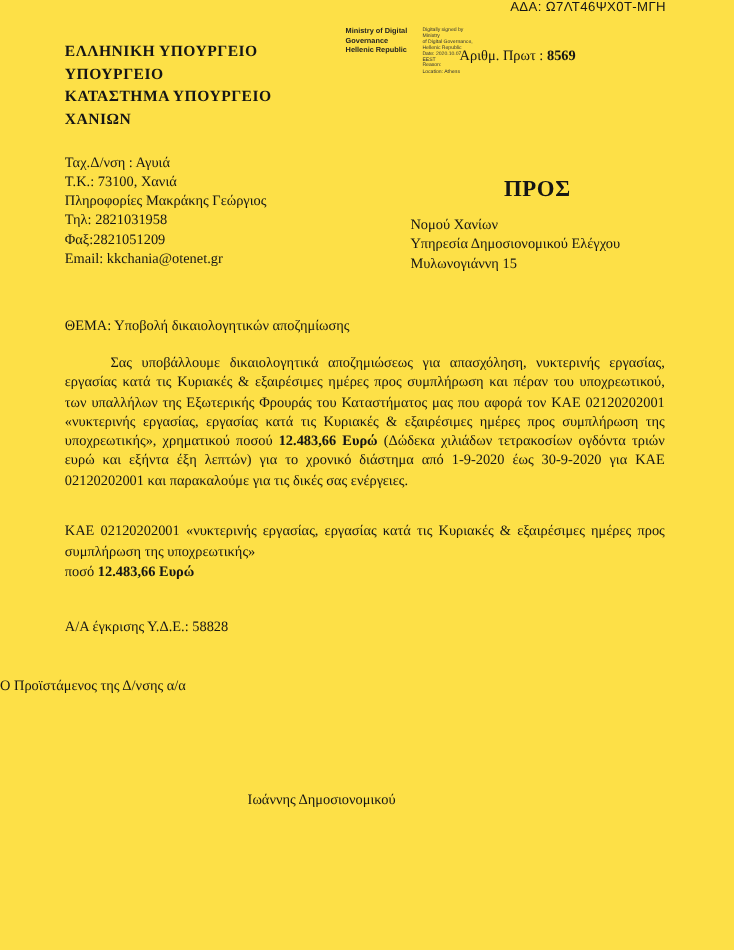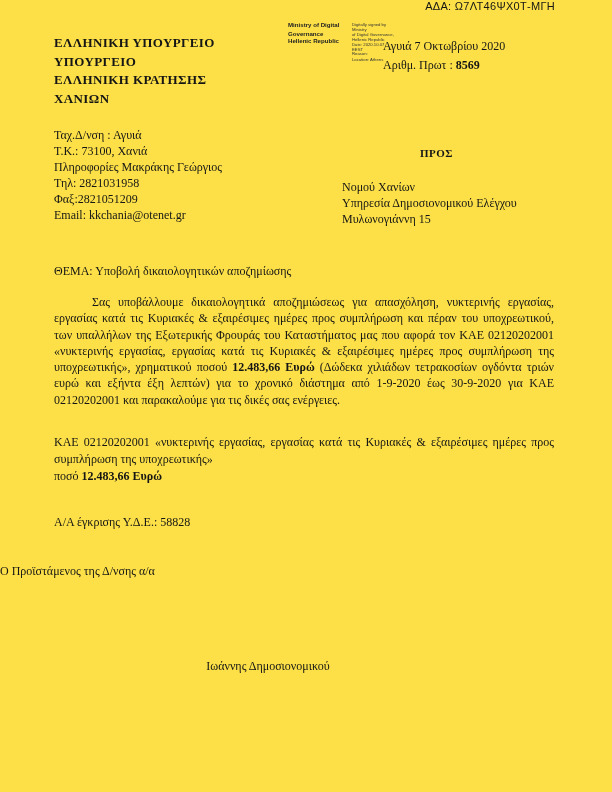--- a/index.html
+++ b/index.html
@@ -11,41 +11,41 @@
   .agency{left:54px;top:34px;font-weight:bold;font-size:13px;line-height:18.6px;letter-spacing:.4px;}
   .stamp{left:288px;top:22px;display:flex;gap:4px;}
   .stamp-auth{width:60px;height:34px;overflow:visible;}
   .stamp-auth-inner{font-family:"Liberation Sans", sans-serif;font-weight:bold;font-size:9px;
        line-height:11.5px;width:90px;transform:scale(0.68);transform-origin:top left;color:#222;}
   .stamp-det{width:50px;height:44px;overflow:visible;}
   .stamp-det-inner{font-family:"Liberation Sans", sans-serif;font-size:9px;line-height:10.5px;
        width:105px;transform:scale(0.47);transform-origin:top left;color:#333;}
   .dateline{left:383px;top:37px;line-height:19px;}
   .sender{left:54px;top:128px;line-height:15.9px;}
-  .pros{left:420px;top:147px;font-weight:bold;font-size:11px;letter-spacing:.5px;}
+  .pros{left:420px;top:147px;font-weight:bold;font-size:19px;letter-spacing:.5px;}
   .recipient{left:342px;top:179px;line-height:16.2px;}
   .subject{left:54px;top:264px;text-align:center;}
   .para1{left:54px;top:294px;width:500px;text-align:justify;text-indent:38px;line-height:16.3px;}
   .para2{left:54px;top:434px;width:500px;text-align:justify;line-height:17px;}
   .approval{left:54px;top:515px;}
   .sig-title{left:0;top:564px;width:536px;text-align:left;}
   .sig-name{left:0;top:659px;width:536px;text-align:center;}
   b{font-weight:bold;}
 </style>
 </head>
 <body>
 
 <div class="page">
 
   <div class="abs ada">ΑΔΑ: Ω7ΛΤ46ΨΧ0Τ-ΜΓΗ</div>
 
   <div class="abs agency">
     <div>ΕΛΛΗΝΙΚΗ ΥΠΟΥΡΓΕΙΟ</div>
     <div>ΥΠΟΥΡΓΕΙΟ</div>
-    <div>ΕΛΛΗΝΙΚΗ ΚΡΑΤΗΣΗΣ</div>
+    <div>ΚΑΤΑΣΤΗΜΑ ΥΠΟΥΡΓΕΙΟ</div>
     <div>ΧΑΝΙΩΝ</div>
   </div>
 
   <div class="abs stamp">
     <div class="stamp-auth">
       <div class="stamp-auth-inner">
         <div>Ministry of Digital</div>
         <div>Governance</div>
         <div>Hellenic Republic</div>
       </div>
@@ -57,21 +57,20 @@
         <div>Hellenic Republic</div>
         <div>Date: 2020.10.07</div>
         <div>EEST</div>
         <div>Reason:</div>
         <div>Location: Athens</div>
       </div>
     </div>
   </div>
 
   <div class="abs dateline">
-    <div>Αγυιά 7 Οκτωβρίου 2020</div>
     <div><span>Αριθμ. Πρωτ : </span><b>8569</b></div>
   </div>
 
   <div class="abs sender">
     <div>Ταχ.Δ/νση  : Αγυιά</div>
     <div>Τ.Κ.: 73100, Χανιά</div>
     <div>Πληροφορίες  Μακράκης Γεώργιος</div>
     <div>Τηλ: 2821031958</div>
     <div>Φαξ:2821051209</div>
     <div>Email: kkchania@otenet.gr</div>

